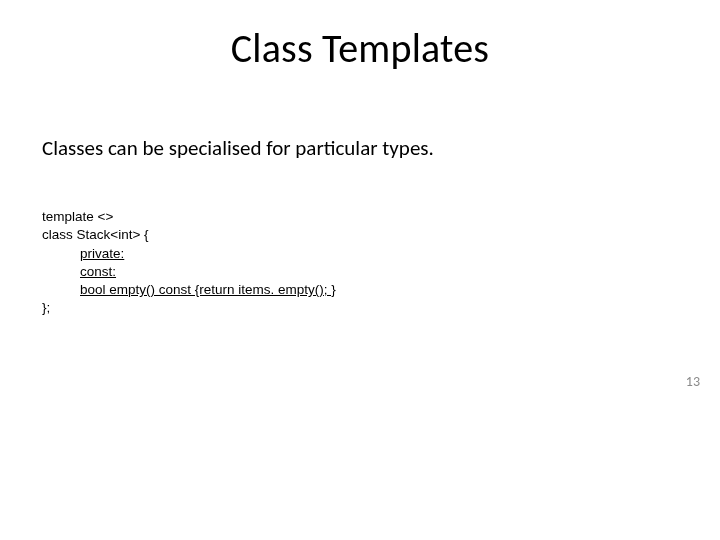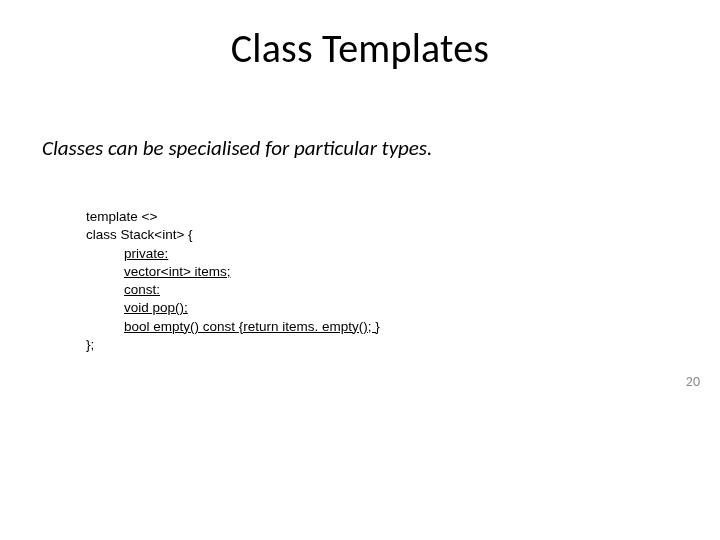--- a/index.html
+++ b/index.html
@@ -30,32 +30,30 @@
     color: #000;
     letter-spacing: 0.2px;
   }
   .subtitle {
     position: absolute;
     top: 135px;
     left: 42px;
     font-size: 21px;
     font-weight: 400;
     color: #000;
-    font-style: italic;
   }
   .code-block {
     position: absolute;
     top: 190px;
     left: 42px;
     font-family: Arial, sans-serif;
     font-size: 13.5px;
     line-height: 1.35;
     color: #000;
     white-space: pre;
-    margin-left: 44px;
   }
   .indent {
     padding-left: 38px;
     display: block;
     text-decoration: underline;
   }
   .page-number {
     position: absolute;
     bottom: 14px;
     right: 20px;
@@ -68,17 +66,17 @@
 
 <div class="slide">
 
   <div class="title">Class Templates</div>
 
   <div class="subtitle">Classes can be specialised for particular types.</div>
 
   <div class="code-block">
 <span>template &lt;&gt;</span>
 <span>class Stack&lt;int&gt; {</span>
-<span class="indent">private:</span><span class="indent">vector&lt;int&gt; items;</span><span class="indent">const:</span><span class="indent">void pop();</span><span class="indent">bool empty() const {return items. empty(); }</span><span>};</span></div>
+<span class="indent">private:</span><span class="indent">const:</span><span class="indent">bool empty() const {return items. empty(); }</span><span>};</span></div>
 
-  <div class="page-number">20</div>
+  <div class="page-number">13</div>
 
 </div>
 
 </body></html>

